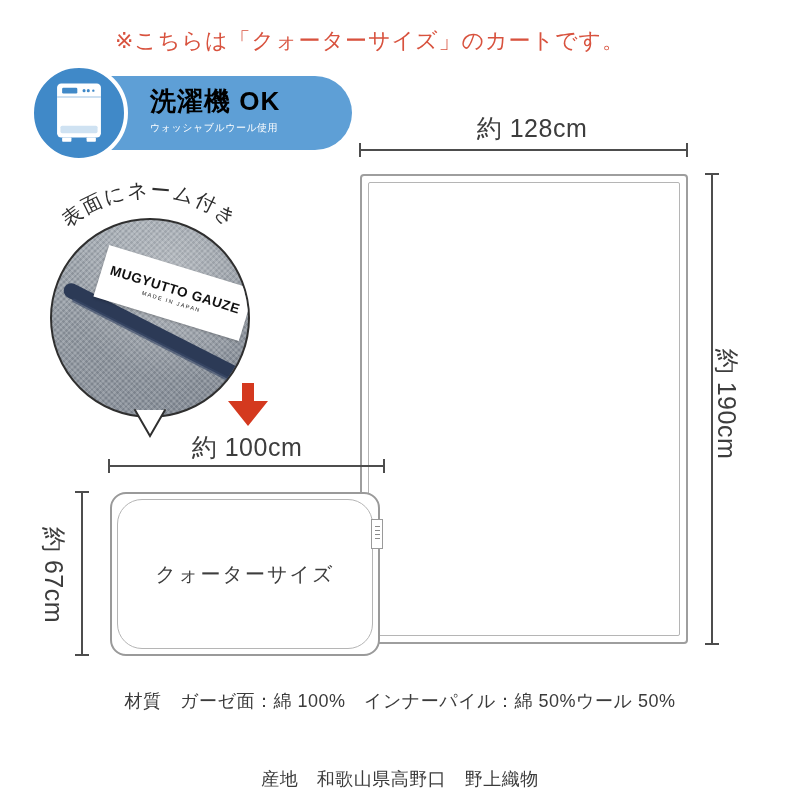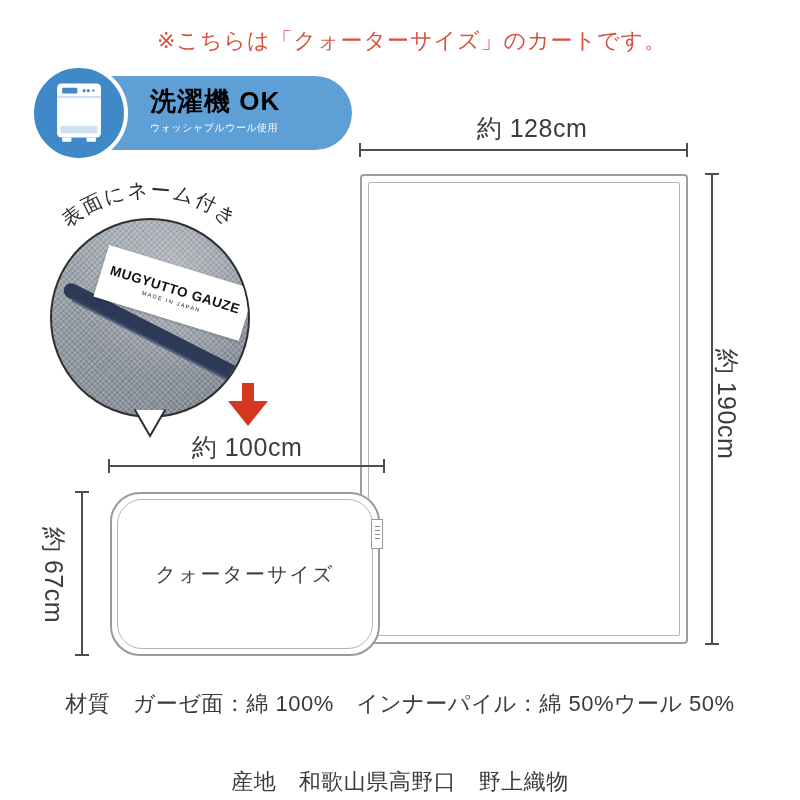--- a/index.html
+++ b/index.html
@@ -2,21 +2,21 @@
 <html><head>
 <meta charset="utf-8">
 <style>
   * { margin:0; padding:0; box-sizing:border-box; }
   html,body { background:#ffffff; }
   body { font-family:"Liberation Sans","DejaVu Sans",sans-serif; }
   .stage { position:relative; width:800px; height:800px; background:#fff; overflow:hidden; }
 
   
   .notice { position:absolute; top:26px; left:0; width:740px; text-align:center;
-            font-size:22px; letter-spacing:1px; color:#d8523e;margin-left:42px; }
+            font-size:22px; letter-spacing:1px; color:#d8523e; }
 
   
   .badge-pill { position:absolute; left:54px; top:76px; width:298px; height:74px;
                 background:#5e9fd6; border-radius:37px; }
   .badge-text { position:absolute; left:96px; top:8px; }
   .badge-title { font-size:26px; font-weight:bold; color:#000000; letter-spacing:1px; }
   .badge-subtitle { font-size:10px; color:#fff; margin-top:2px; letter-spacing:0.5px; }
   .badge-circle { position:absolute; left:30px; top:64px; width:98px; height:98px;
                   background:#4089c8; border:4px solid #fff; border-radius:50%;
                   display:flex; align-items:center; justify-content:center; }
@@ -46,38 +46,38 @@
   .tail-svg { position:absolute; left:133px; top:410px; width:34px; height:30px; overflow:visible; }
 
   
   .arrow-svg { position:absolute; left:227px; top:383px; width:42px; height:44px; }
 
   
   .big-rect { position:absolute; left:360px; top:174px; width:328px; height:470px;
               background:#fff; border:2px solid #9e9e9e; border-radius:4px; z-index:1; }
   .big-rect .inner { position:absolute; inset:6px; border:1px solid #b5b5b5; border-radius:2px; }
   .small-rect { position:absolute; left:110px; top:492px; width:270px; height:164px;
-                background:#fff; border:2px solid #9a9a9a; border-radius:30px; z-index:5;
+                background:#fff; border:2px solid #9a9a9a; border-radius:16px; z-index:5;
                 display:flex; align-items:center; justify-content:center; }
   .small-rect .inner { position:absolute; inset:5px; border:1px solid #b5b5b5; border-radius:25px; }
   .quarter-label { font-size:20px; letter-spacing:2px; color:#3d3d3d; }
   .mini-tag { position:absolute; left:259px; top:25px; width:12px; height:30px; background:#fff;
               border:1px solid #9a9a9a; z-index:6; display:flex; align-items:center; justify-content:center; }
   .mini-tag::before { content:""; width:5px; height:16px;
               background:repeating-linear-gradient(180deg,#8a8a8a 0 1px, transparent 1px 4px); }
 
   
   .dline { position:absolute; background:#4d4d4d; z-index:6; }
   .dim-label { position:absolute; text-align:center; font-size:25px; color:#3d3d3d;
                letter-spacing:0.5px; z-index:6; }
   .rot90 { transform:rotate(90deg); }
 
   
   .footer-line { position:absolute; left:0; width:800px; text-align:center;
-                 font-size:22px; color:#3b3b3b; letter-spacing:0.5px; }
+                 font-size:18px; color:#3b3b3b; letter-spacing:0.5px; }
   .footer-1 { top:689px; }
   .footer-2 { top:729px;margin-top:38px; }
 </style>
 </head>
 <body>
 
 <div class="stage">
 
   <div class="notice">※こちらは「クォーターサイズ」のカートです。</div>
 

